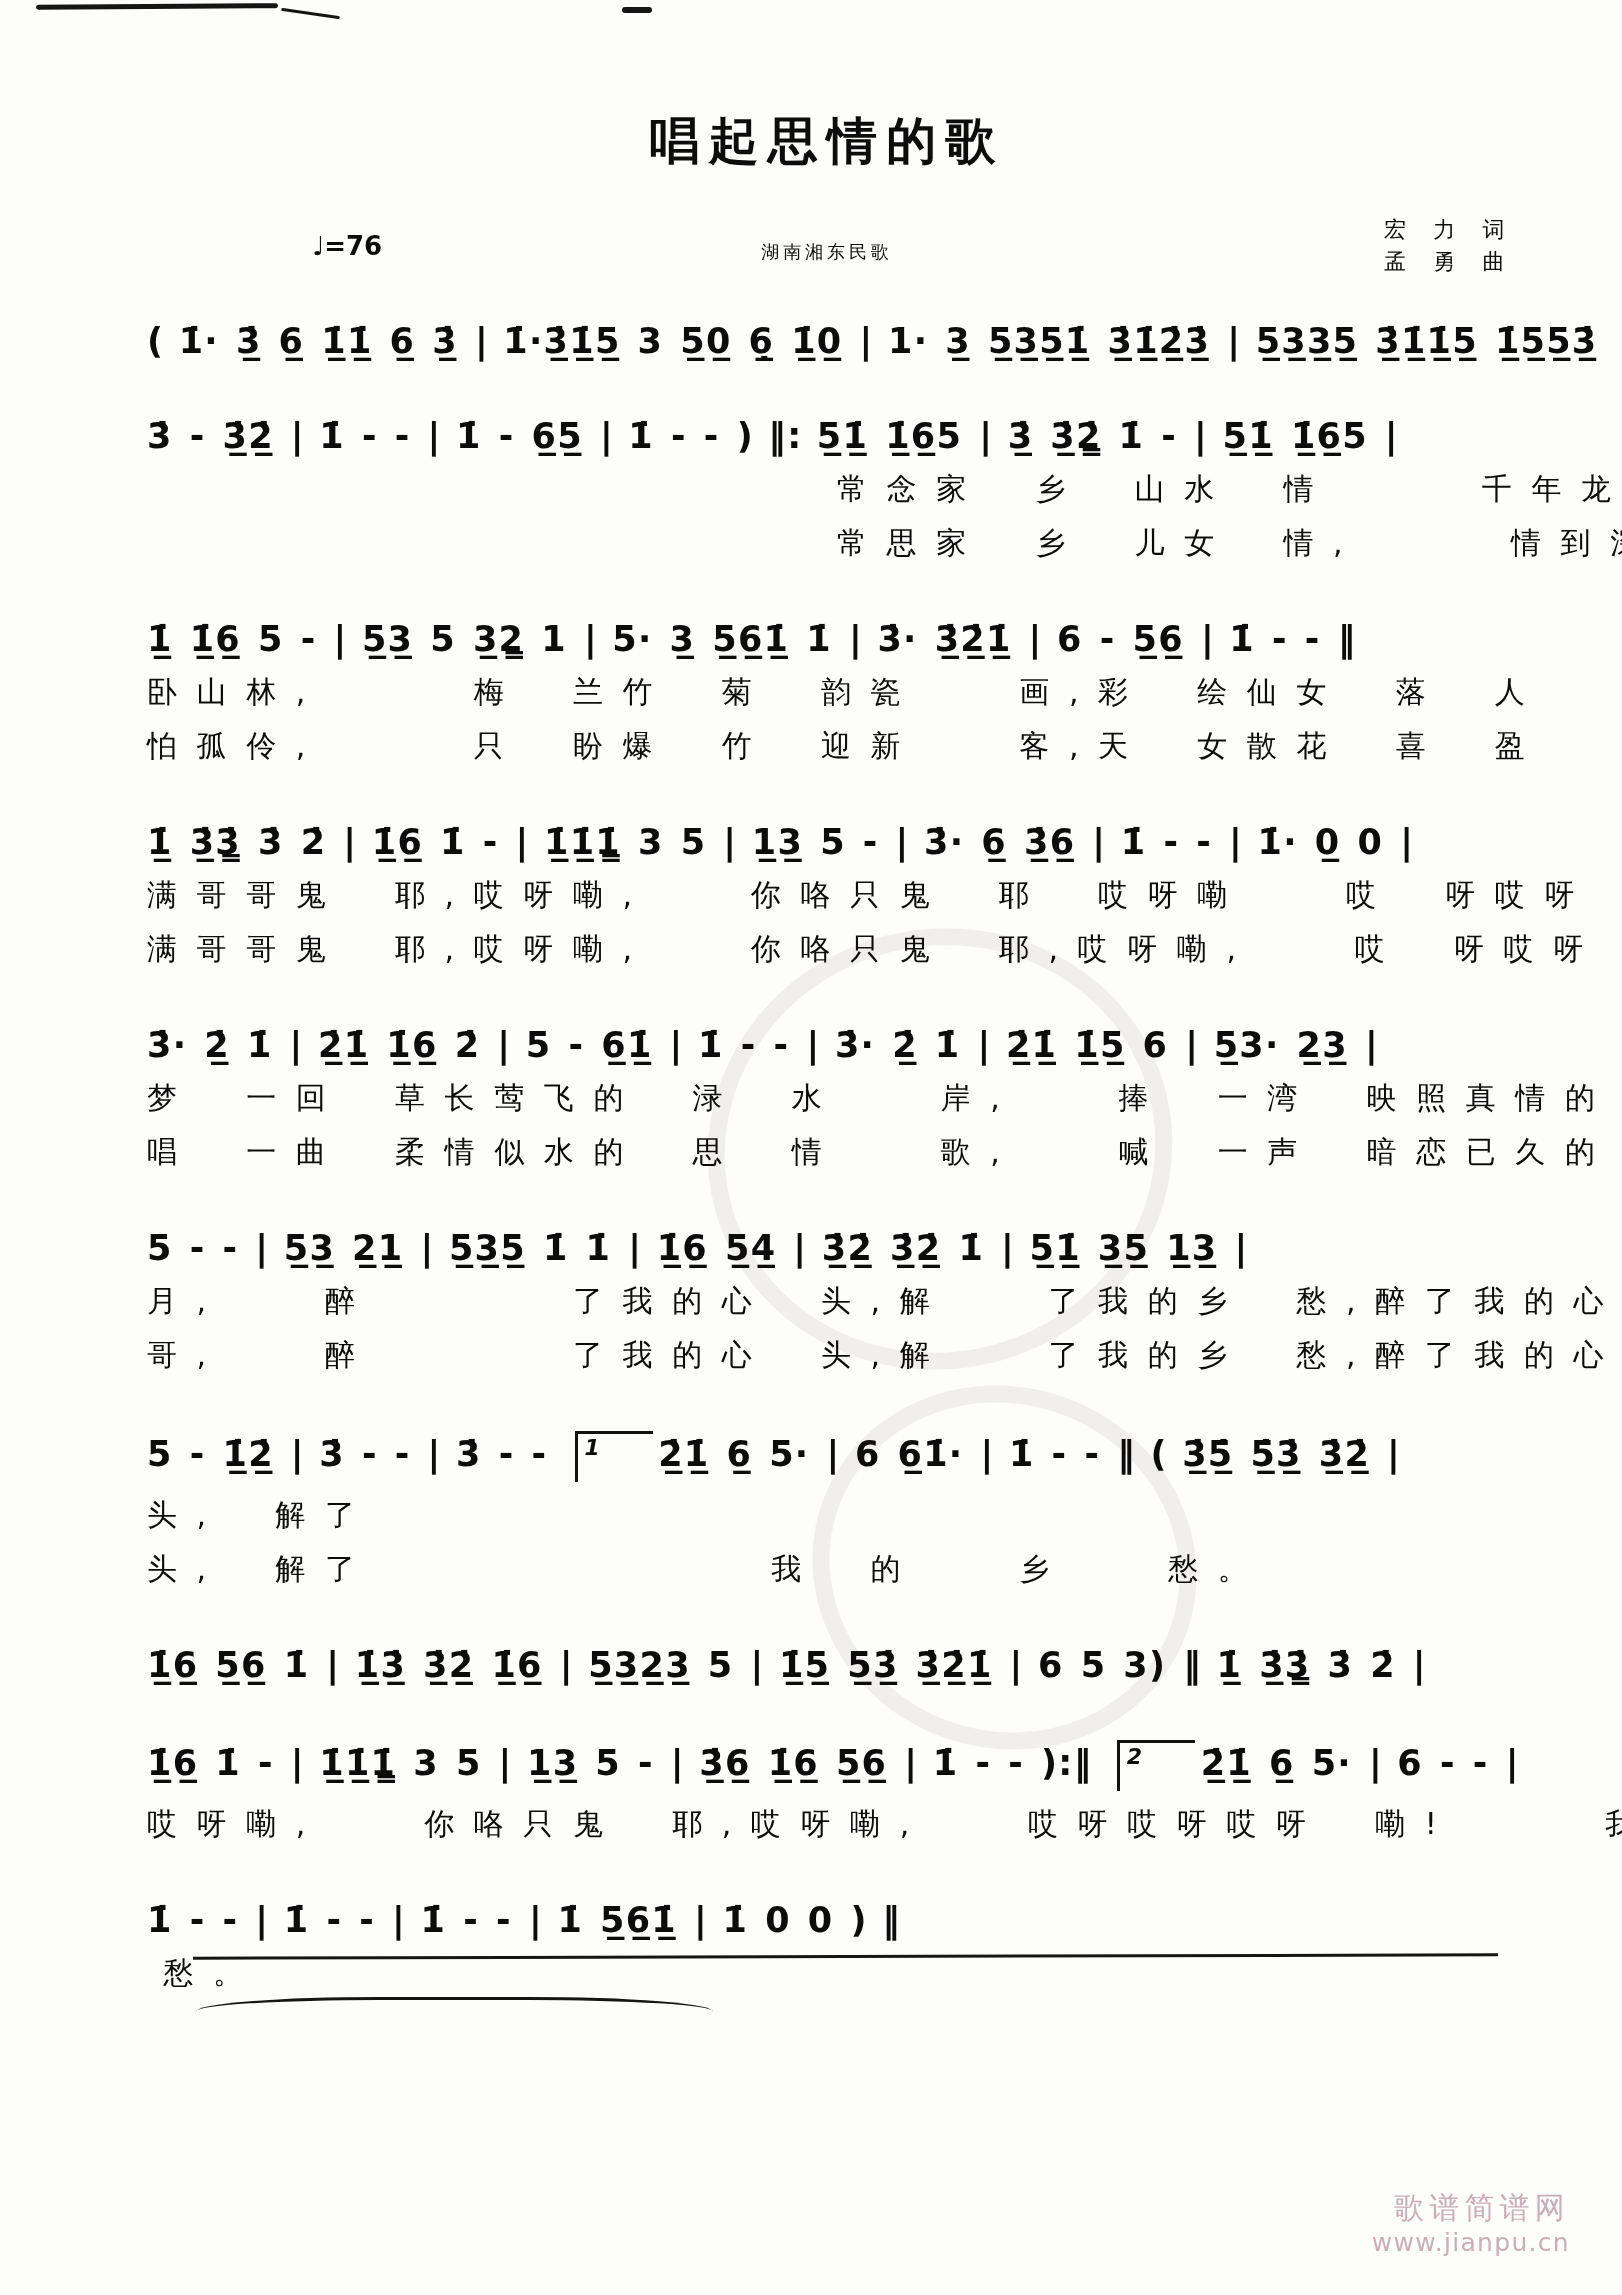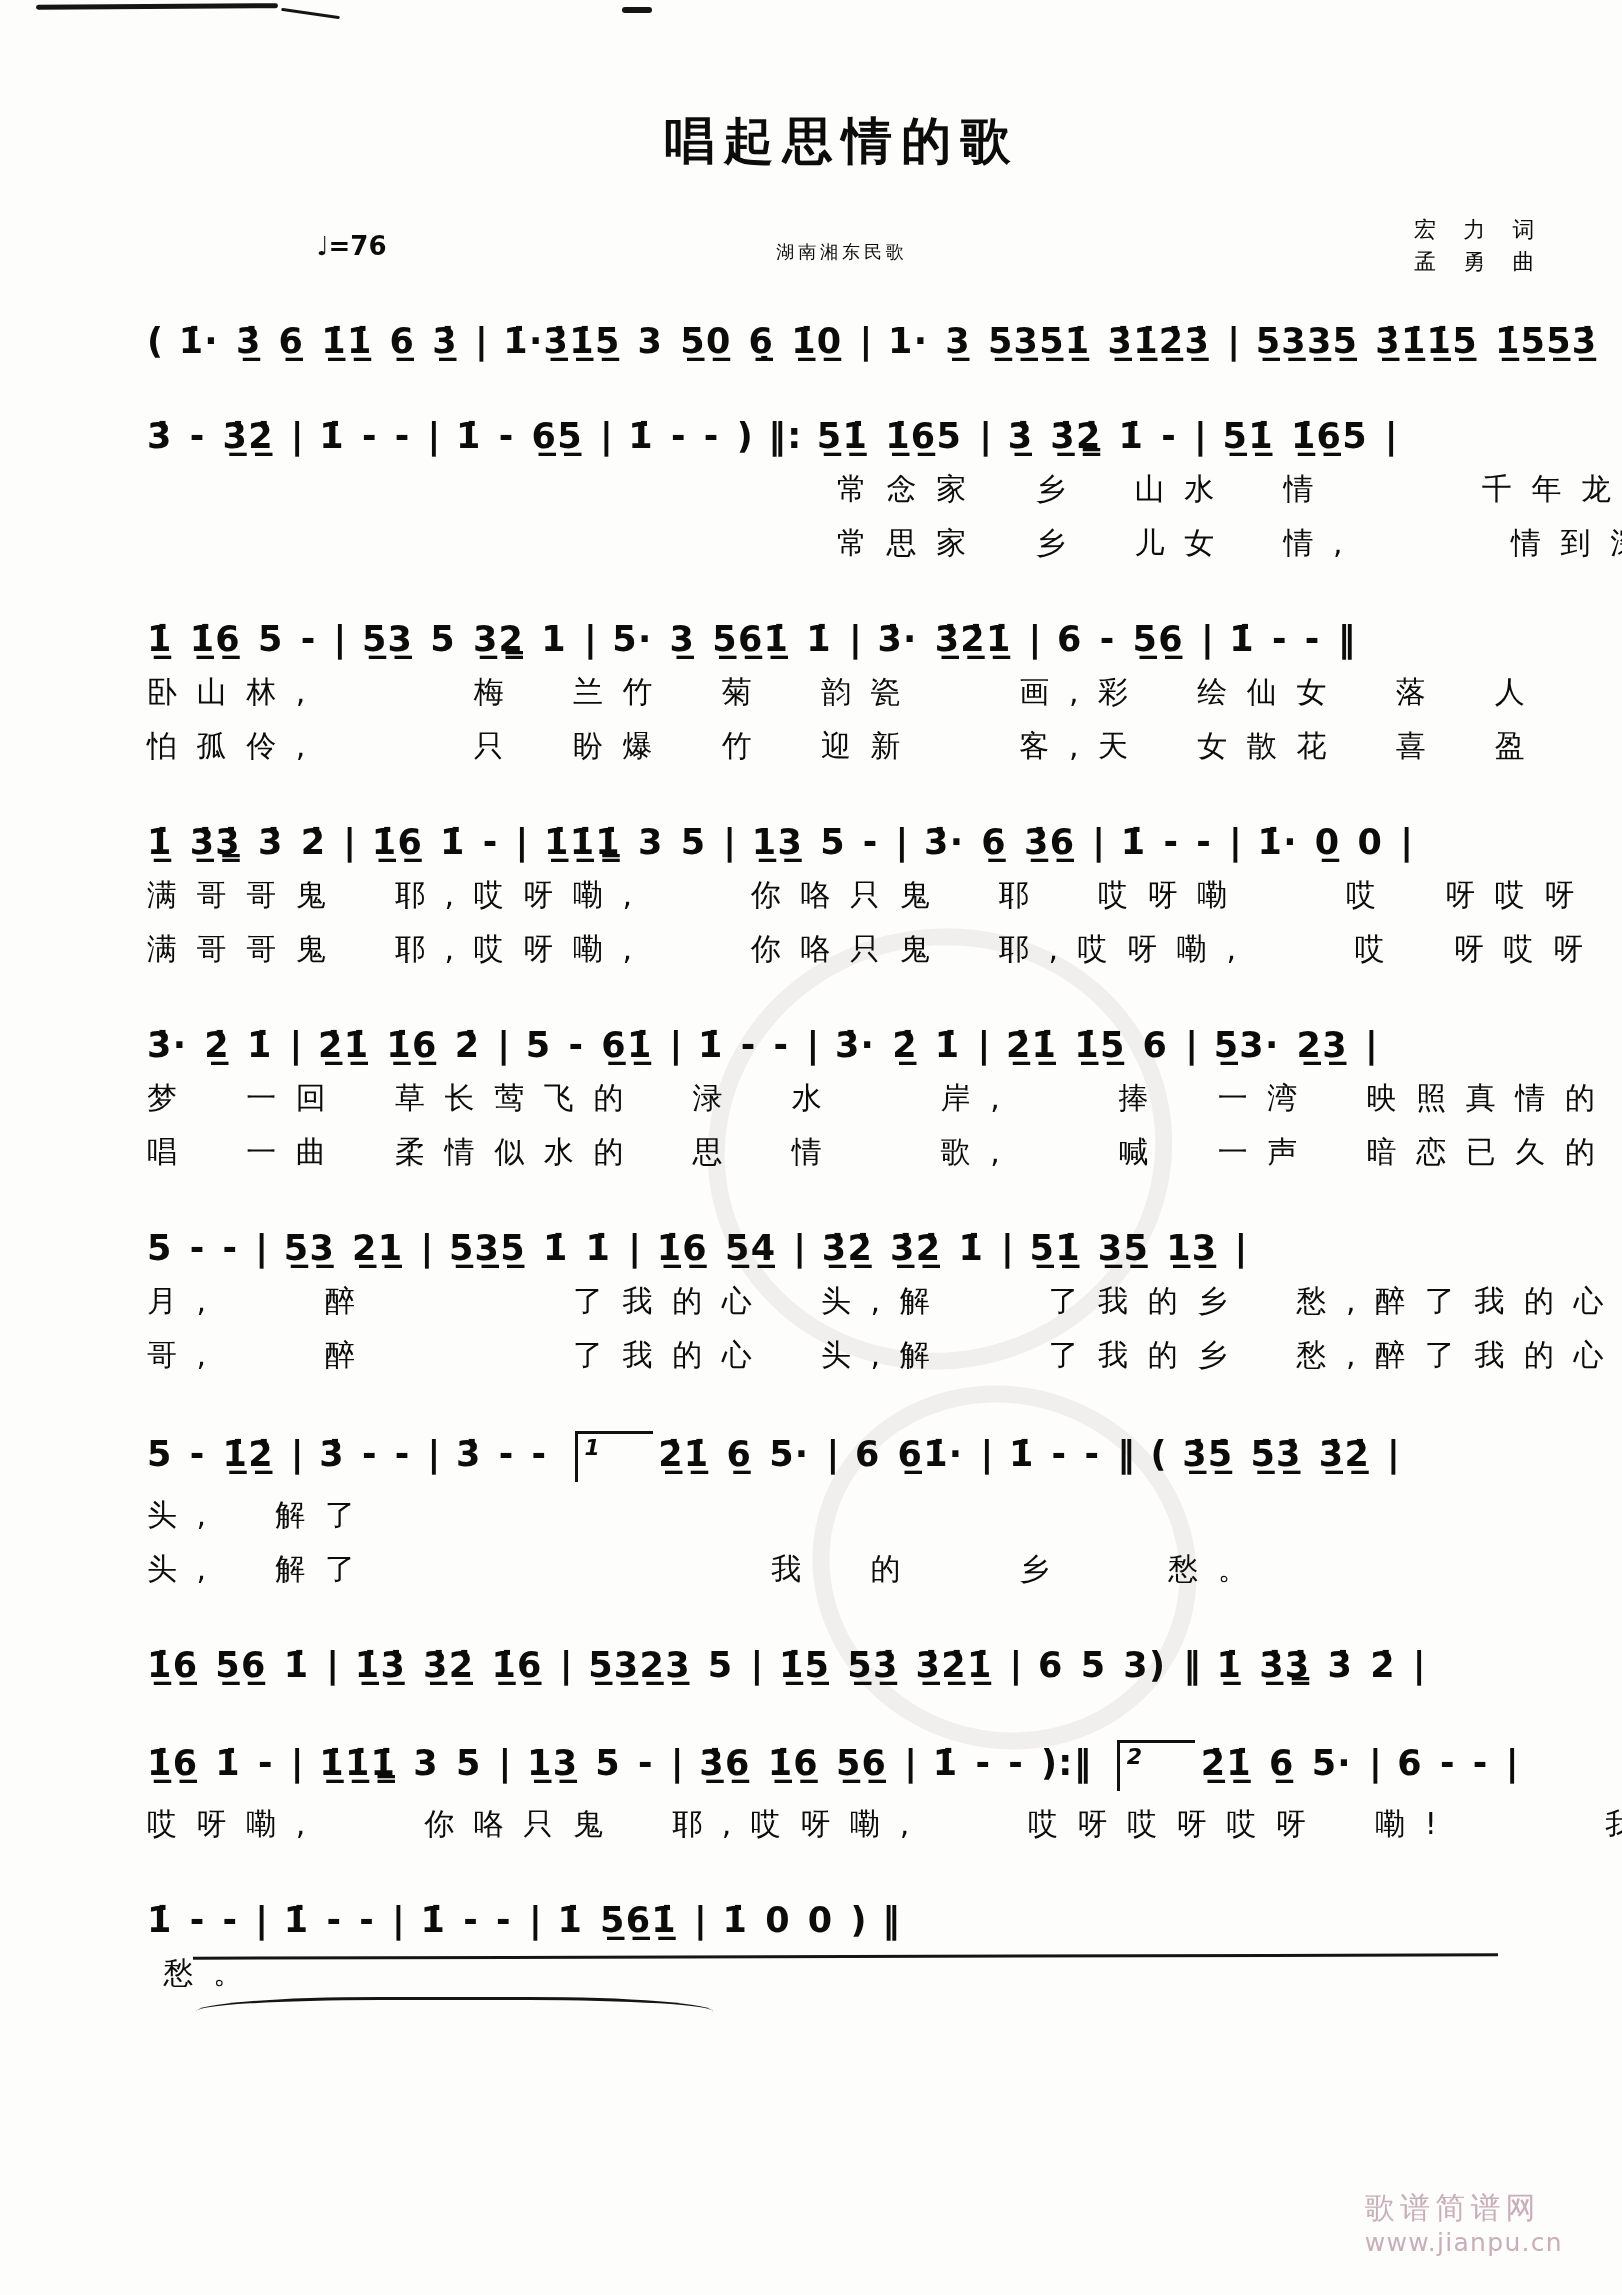--- a/index.html
+++ b/index.html
@@ -1,18 +1,18 @@
 <!DOCTYPE html>
 <html style="font-size:10.5px"><head>
 <meta charset="utf-8">
 <style>
   html,body{margin:0;padding:0;background:#777;}
   .page{position:relative;width:1623px;height:2295px;background:#fdfdfc;overflow:hidden;
         font-family:"DejaVu Sans",sans-serif;color:#0c0c0c;}
-  .content{padding:0 86px 0 147px;position:relative;}
+  .content{padding:0 116px 0 147px;position:relative;}
 
   
   .title{margin-top:108px;text-align:center;font-size:50px;font-weight:bold;letter-spacing:9.2px;}
   .hdr-row{display:flex;margin-top:39px;align-items:flex-start;}
   .hdr-left{flex:1;}
   .hdr-mid{flex:1.4;text-align:center;}
   .hdr-right{flex:1;text-align:right;}
   .subtitle{font-size:18px;letter-spacing:3.9px;margin-top:26px;}
   .keysig{font-size:33px;font-weight:bold;}
   .frac{display:inline-flex;flex-direction:column;font-size:21px;line-height:0.95;
@@ -37,21 +37,21 @@
   .sm1{top:3.9px;left:36px;width:242px;height:4.6px;transform:rotate(-0.4deg);border-radius:2.6px;}
   .sm2{top:11.8px;left:281px;width:59px;height:3.3px;transform:rotate(8deg);border-radius:2px;}
   .sm3{top:6.5px;left:622px;width:30px;height:6.5px;border-radius:3.3px;}
   .longline{position:absolute;height:0;border-top:3.3px solid #151515;}
   .ll1{top:1955px;left:193px;width:1305px;transform:rotate(-0.15deg);}
   .ll2{top:1997px;left:196px;width:517px;border-radius:100%/140%;height:26px;border-top:3.3px solid #151515;}
   .ghost{position:absolute;border:17px solid #f0efed;border-radius:50%;}
   .g1{width:432px;height:406px;top:929px;left:707px;transform:rotate(-14deg);}
   .g2{width:353px;height:327px;top:1387px;left:811px;transform:rotate(20deg);}
 
-  .watermark{position:absolute;right:60px;bottom:37px;line-height:1.25;}
+  .watermark{position:absolute;right:53px;bottom:37px;text-align:right;line-height:1.25;}
   .wm-name{font-size:30px;letter-spacing:5.2px;}
   .wm-url{font-size:25px;letter-spacing:1.3px;}
 </style>
 </head>
 <body>
 
 <div class="page">
   <div class="smudge sm1"></div>
   <div class="smudge sm2"></div>
   <div class="smudge sm3"></div>

